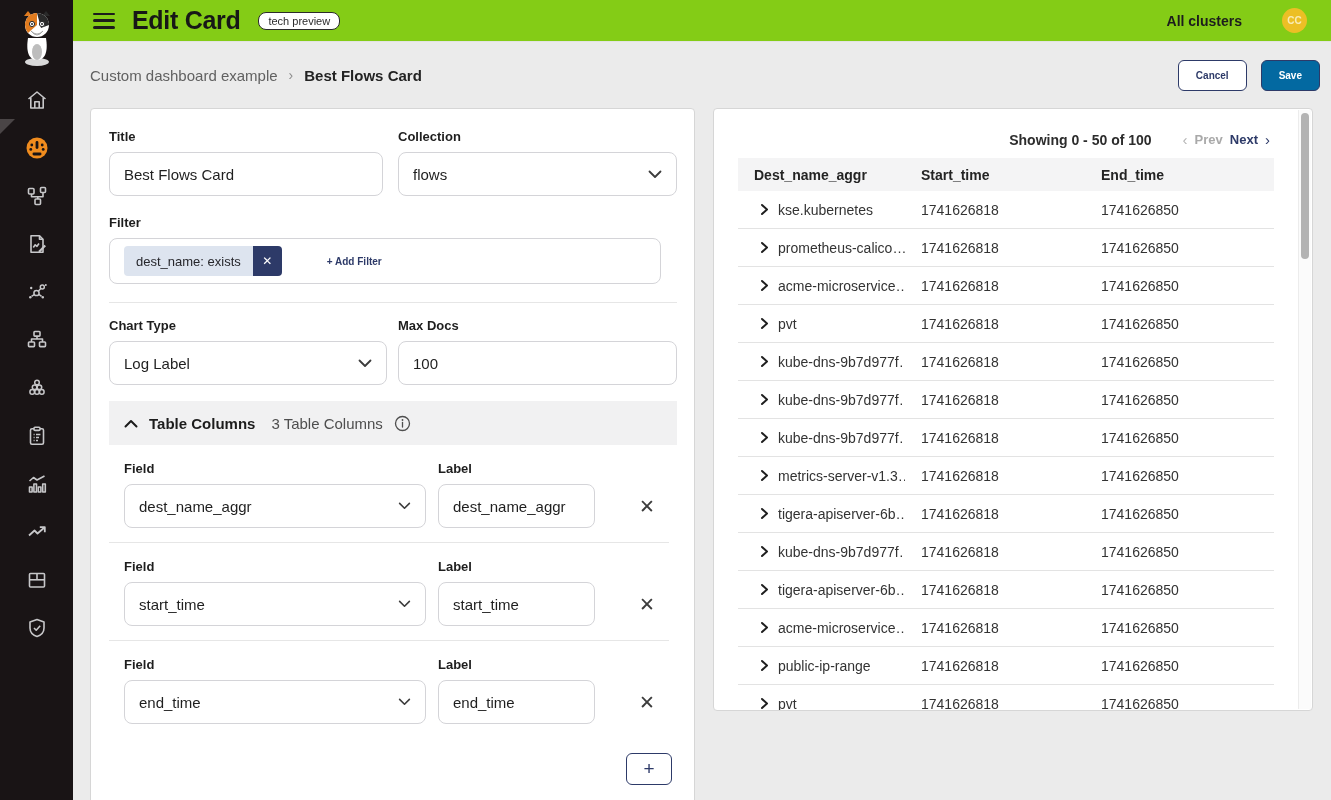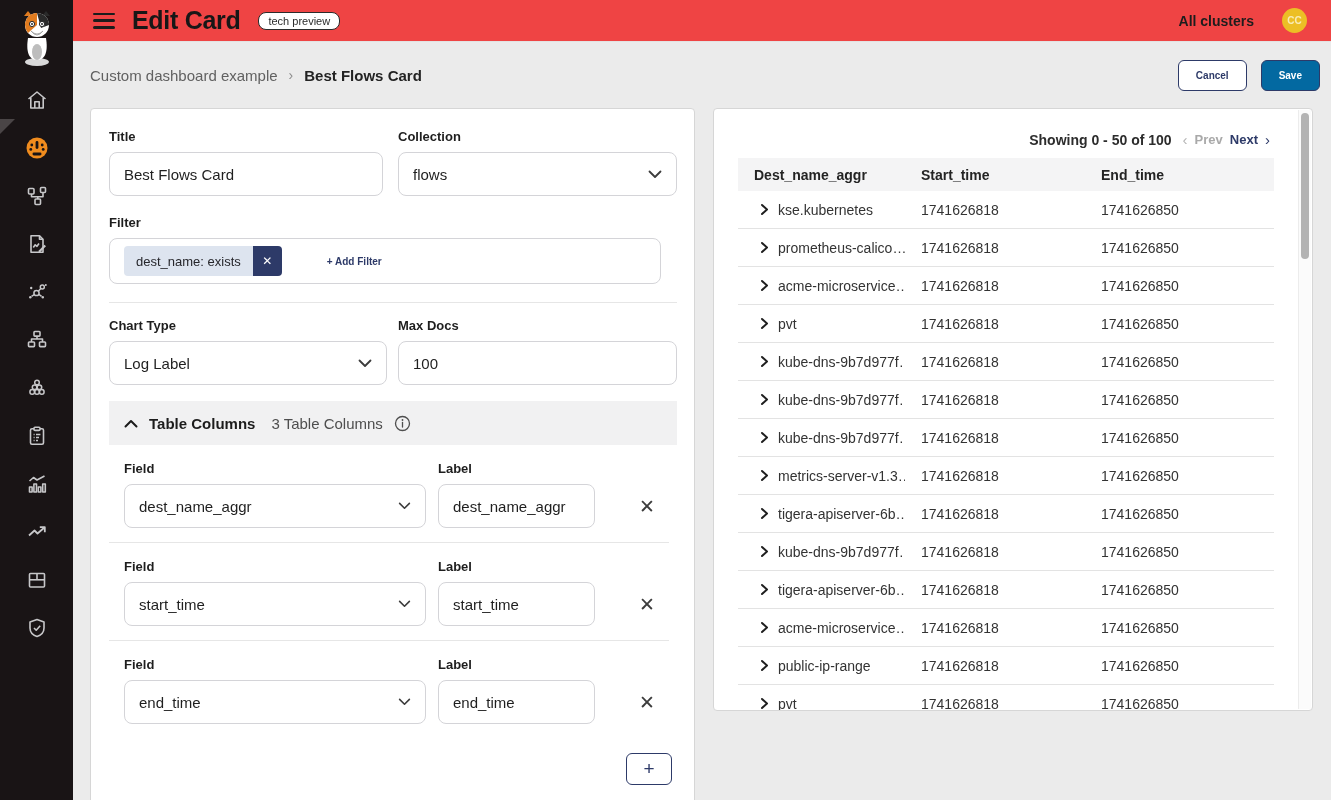--- a/index.html
+++ b/index.html
@@ -10,28 +10,28 @@
   }
   
   .sidebar { position:absolute; left:0; top:0; width:73px; height:800px; background:#191415; z-index:5; }
   .logo-wrap { width:73px; height:78px; display:flex; align-items:center; justify-content:center; }
   .nav-col { display:flex; flex-direction:column; align-items:center; gap:24px; padding-top:10px; }
   .nav-item { width:24px; height:24px; display:flex; align-items:center; justify-content:center; cursor:pointer; }
   .nav-item svg { display:block; }
   .side-notch { position:absolute; left:0; top:119px; width:0; height:0;
     border-top:15px solid #4a4546; border-right:15px solid transparent; }
   
-  .topbar { position:absolute; left:73px; top:0; width:1258px; height:42px; background:#ef4444;
+  .topbar { position:absolute; left:73px; top:0; width:1258px; height:42px; background:#84cc16;
     border-bottom:1px solid #e3e3e3; display:flex; align-items:center; z-index:4; }
   .hamburger { margin-left:20px; width:22px; height:16px; display:flex; flex-direction:column; justify-content:space-between; cursor:pointer; }
   .hamburger span { display:block; height:2.5px; background:#1c1c1c; border-radius:2px; }
   .app-title { margin-left:17px; font-size:25px; font-weight:700; letter-spacing:-0.3px; color:#171717; }
   .badge { margin-left:18px; border:1px solid #2b2b2b; border-radius:8px; padding:2px 9px;
     font-size:11px; color:#2b2b2b; background:#fff; }
-  .topbar-right { margin-left:auto; display:flex; align-items:center; gap:28px; margin-right:24px; }
+  .topbar-right { margin-left:auto; display:flex; align-items:center; gap:40px; margin-right:24px; }
   .clusters { font-size:14px; font-weight:600; color:#1d1d1d; cursor:pointer; }
   .avatar { width:25px; height:25px; border-radius:50%; background:#ecbf25; color:#f9ecb6;
     font-size:10px; font-weight:700; display:flex; align-items:center; justify-content:center; cursor:pointer; }
   
   .crumb-row { position:absolute; left:90px; top:58px; width:1230px; height:34px;
     display:flex; align-items:center; }
   .crumb-parent { font-size:15px; color:#616161; cursor:pointer; }
   .crumb-sep { margin:0 11px; color:#8d8d8d; font-size:14px; }
   .crumb-current { font-size:15px; font-weight:700; color:#232323; }
   .crumb-actions { margin-left:auto; display:flex; gap:14px; }
@@ -73,21 +73,21 @@
   .fr-col2 { width:157px; margin-left:12px; }
   .fr-x { margin-left:auto; margin-right:14px; margin-bottom:12px; font-size:19px; color:#3c3c3c;
     cursor:pointer; line-height:1; }
   .add-col-row { display:flex; justify-content:flex-end; margin:15px 5px 0 0; }
   .add-col-btn { width:46px; height:32px; border:1.5px solid #2d3a68; border-radius:6px; background:#fff;
     color:#2d3a68; font-size:19px; display:flex; align-items:center; justify-content:center; cursor:pointer; }
   
   .right-card { position:absolute; left:713px; top:108px; width:600px; height:603px;
     background:#fff; border:1px solid #d6d6d6; border-radius:4px; overflow:hidden; }
   .preview-head { display:flex; align-items:center; justify-content:flex-end;
-    padding:22px 42px 0 0; gap:11px; }
+    padding:22px 42px 0 0; gap:31px; }
   .showing { font-size:14px; font-weight:600; color:#2c2c2c; }
   .pager { display:flex; align-items:center; gap:7px; }
   .pg-chev { font-size:15px; }
   .pg-prev { color:#a9a9a9; font-size:13px; font-weight:600; cursor:default; }
   .pg-next { color:#2d3a68; font-size:13px; font-weight:700; cursor:pointer; }
   .gray { color:#b5b5b5; } .navy { color:#2d3a68; }
   .ptable { margin:10px 38px 0 24px; }
   .pt-head { display:grid; grid-template-columns:167px 180px 1fr; background:#f4f4f5; height:33px;
     align-items:center; }
   .pt-head > div { font-size:14px; font-weight:700; color:#242424; padding-left:16px; }

